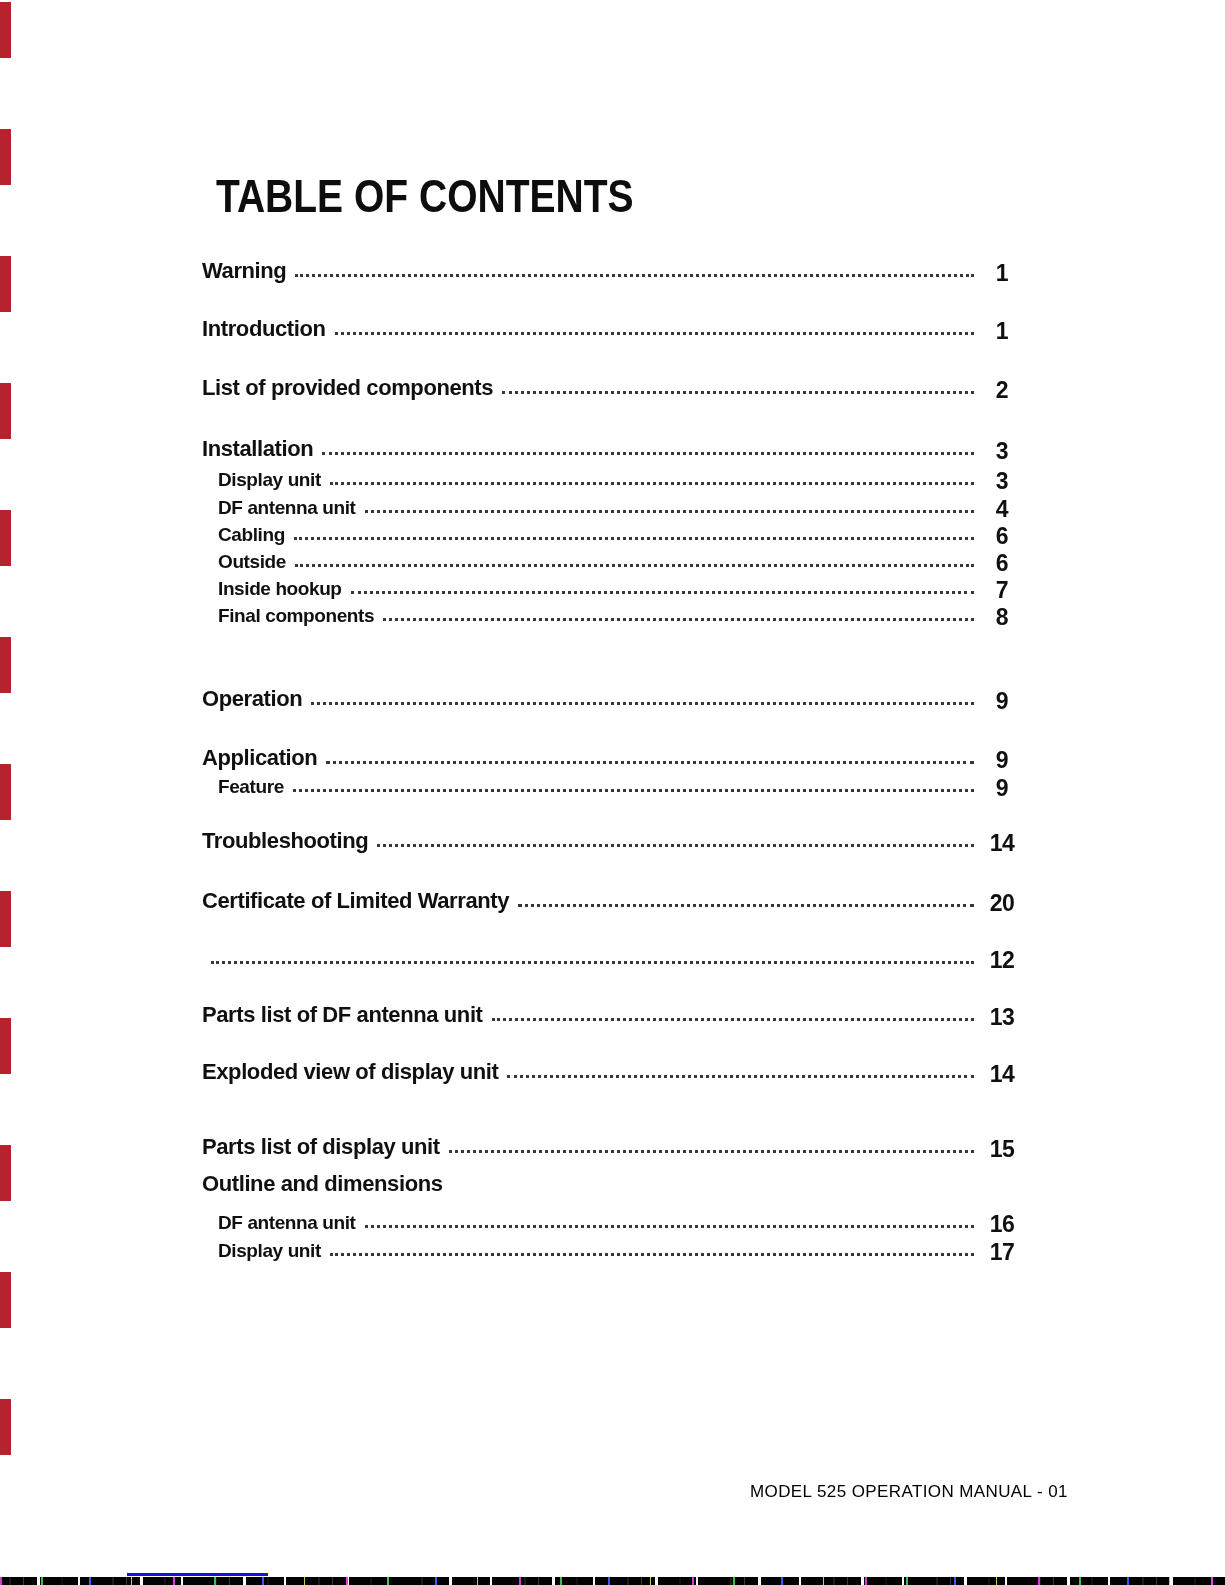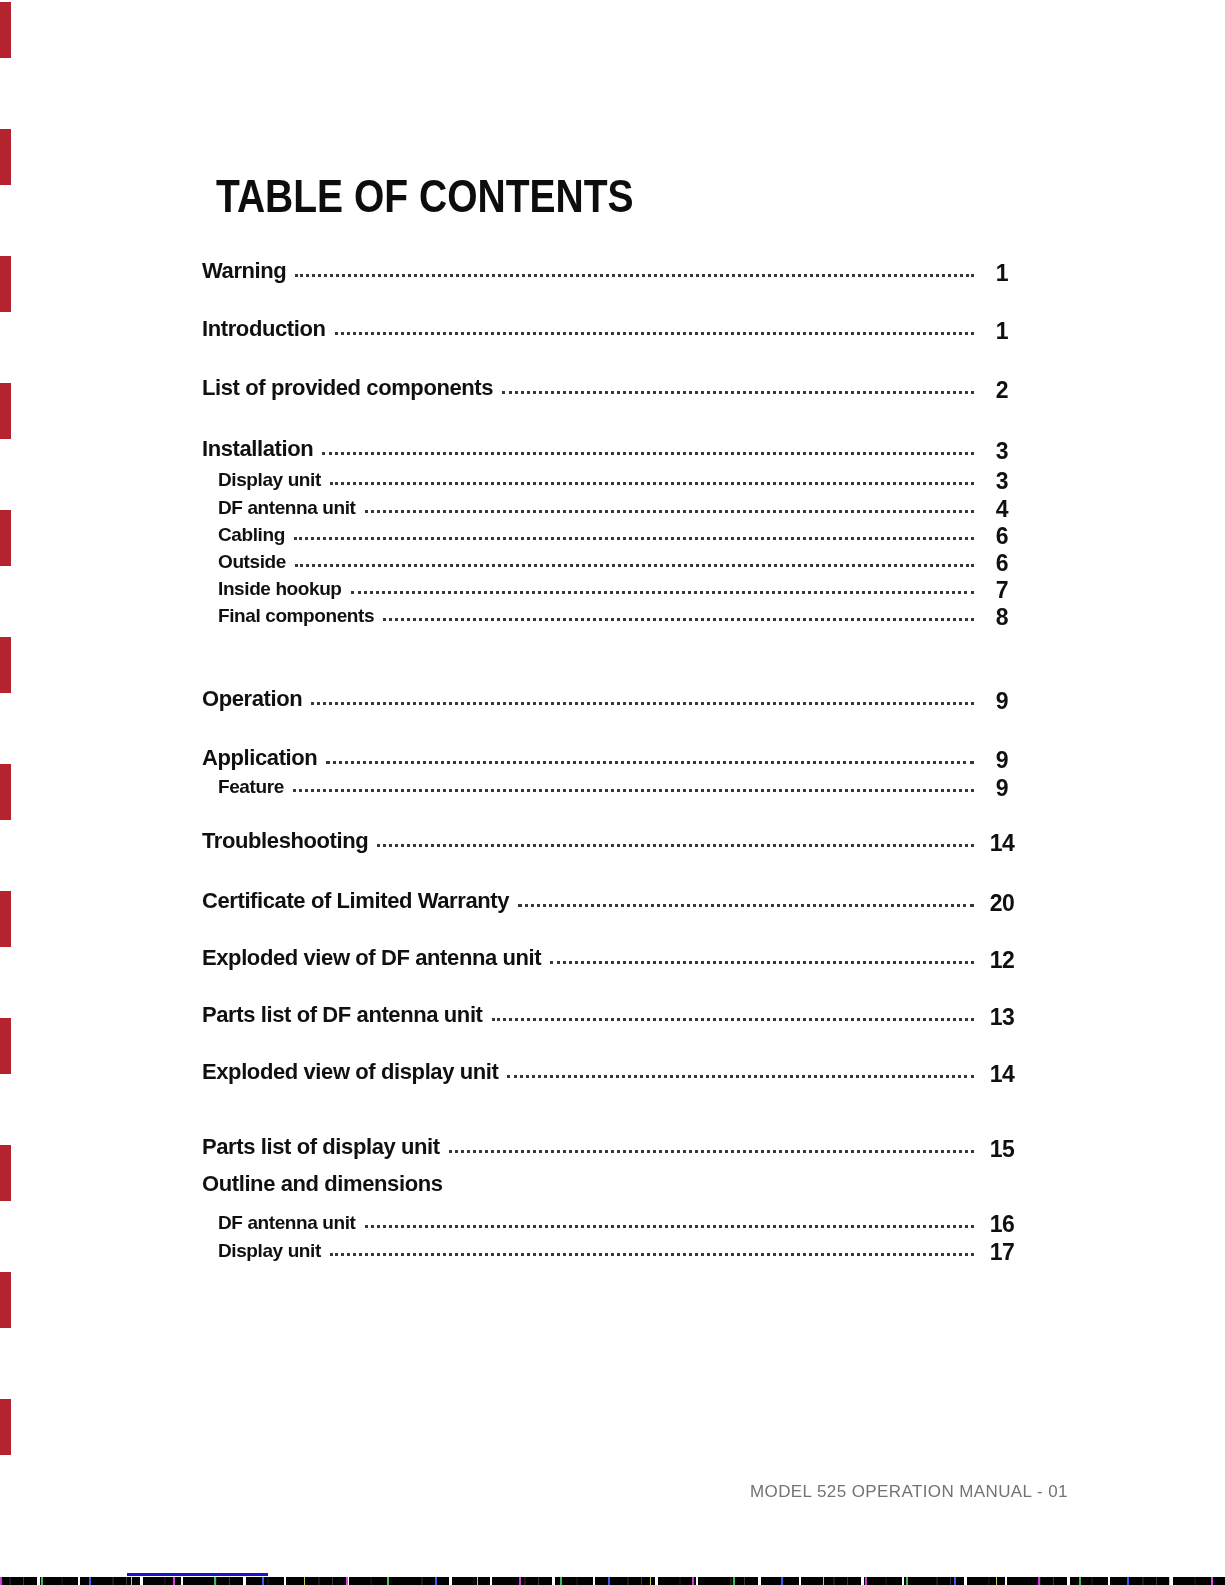--- a/index.html
+++ b/index.html
@@ -55,21 +55,21 @@
     position: relative;
     top: 5px;
     letter-spacing: -0.5px;
   }
   .footer {
     position: absolute;
     left: 750px;
     top: 1482px;
     font-size: 17px;
     letter-spacing: 0.4px;
-    color: #737373;
+    color: #000000;
     white-space: nowrap;
   }
   .red-edge {
     position: absolute;
     left: 0; top: 2px;
     width: 11px; height: 1456px;
     background: repeating-linear-gradient(
       to bottom,
       var(--edge-mark-color, #b5242e) 0px,
       var(--edge-mark-color, #b5242e) 56px,
@@ -175,21 +175,20 @@
     <span class="label">Troubleshooting</span>
     <span class="leader"></span>
     <span class="pagenum">14</span>
   </div>
       <div class="row lvl0" style="top: 885px;">
     <span class="label">Certificate of Limited Warranty</span>
     <span class="leader"></span>
     <span class="pagenum">20</span>
   </div>
       <div class="row lvl0" style="top: 942px;">
-    <span class="label">Exploded view of DF antenna unit</span>
     <span class="leader"></span>
     <span class="pagenum">12</span>
   </div>
       <div class="row lvl0" style="top: 999px;">
     <span class="label">Parts list of DF antenna unit</span>
     <span class="leader"></span>
     <span class="pagenum">13</span>
   </div>
       <div class="row lvl0" style="top: 1056px;">
     <span class="label">Exploded view of display unit</span>

